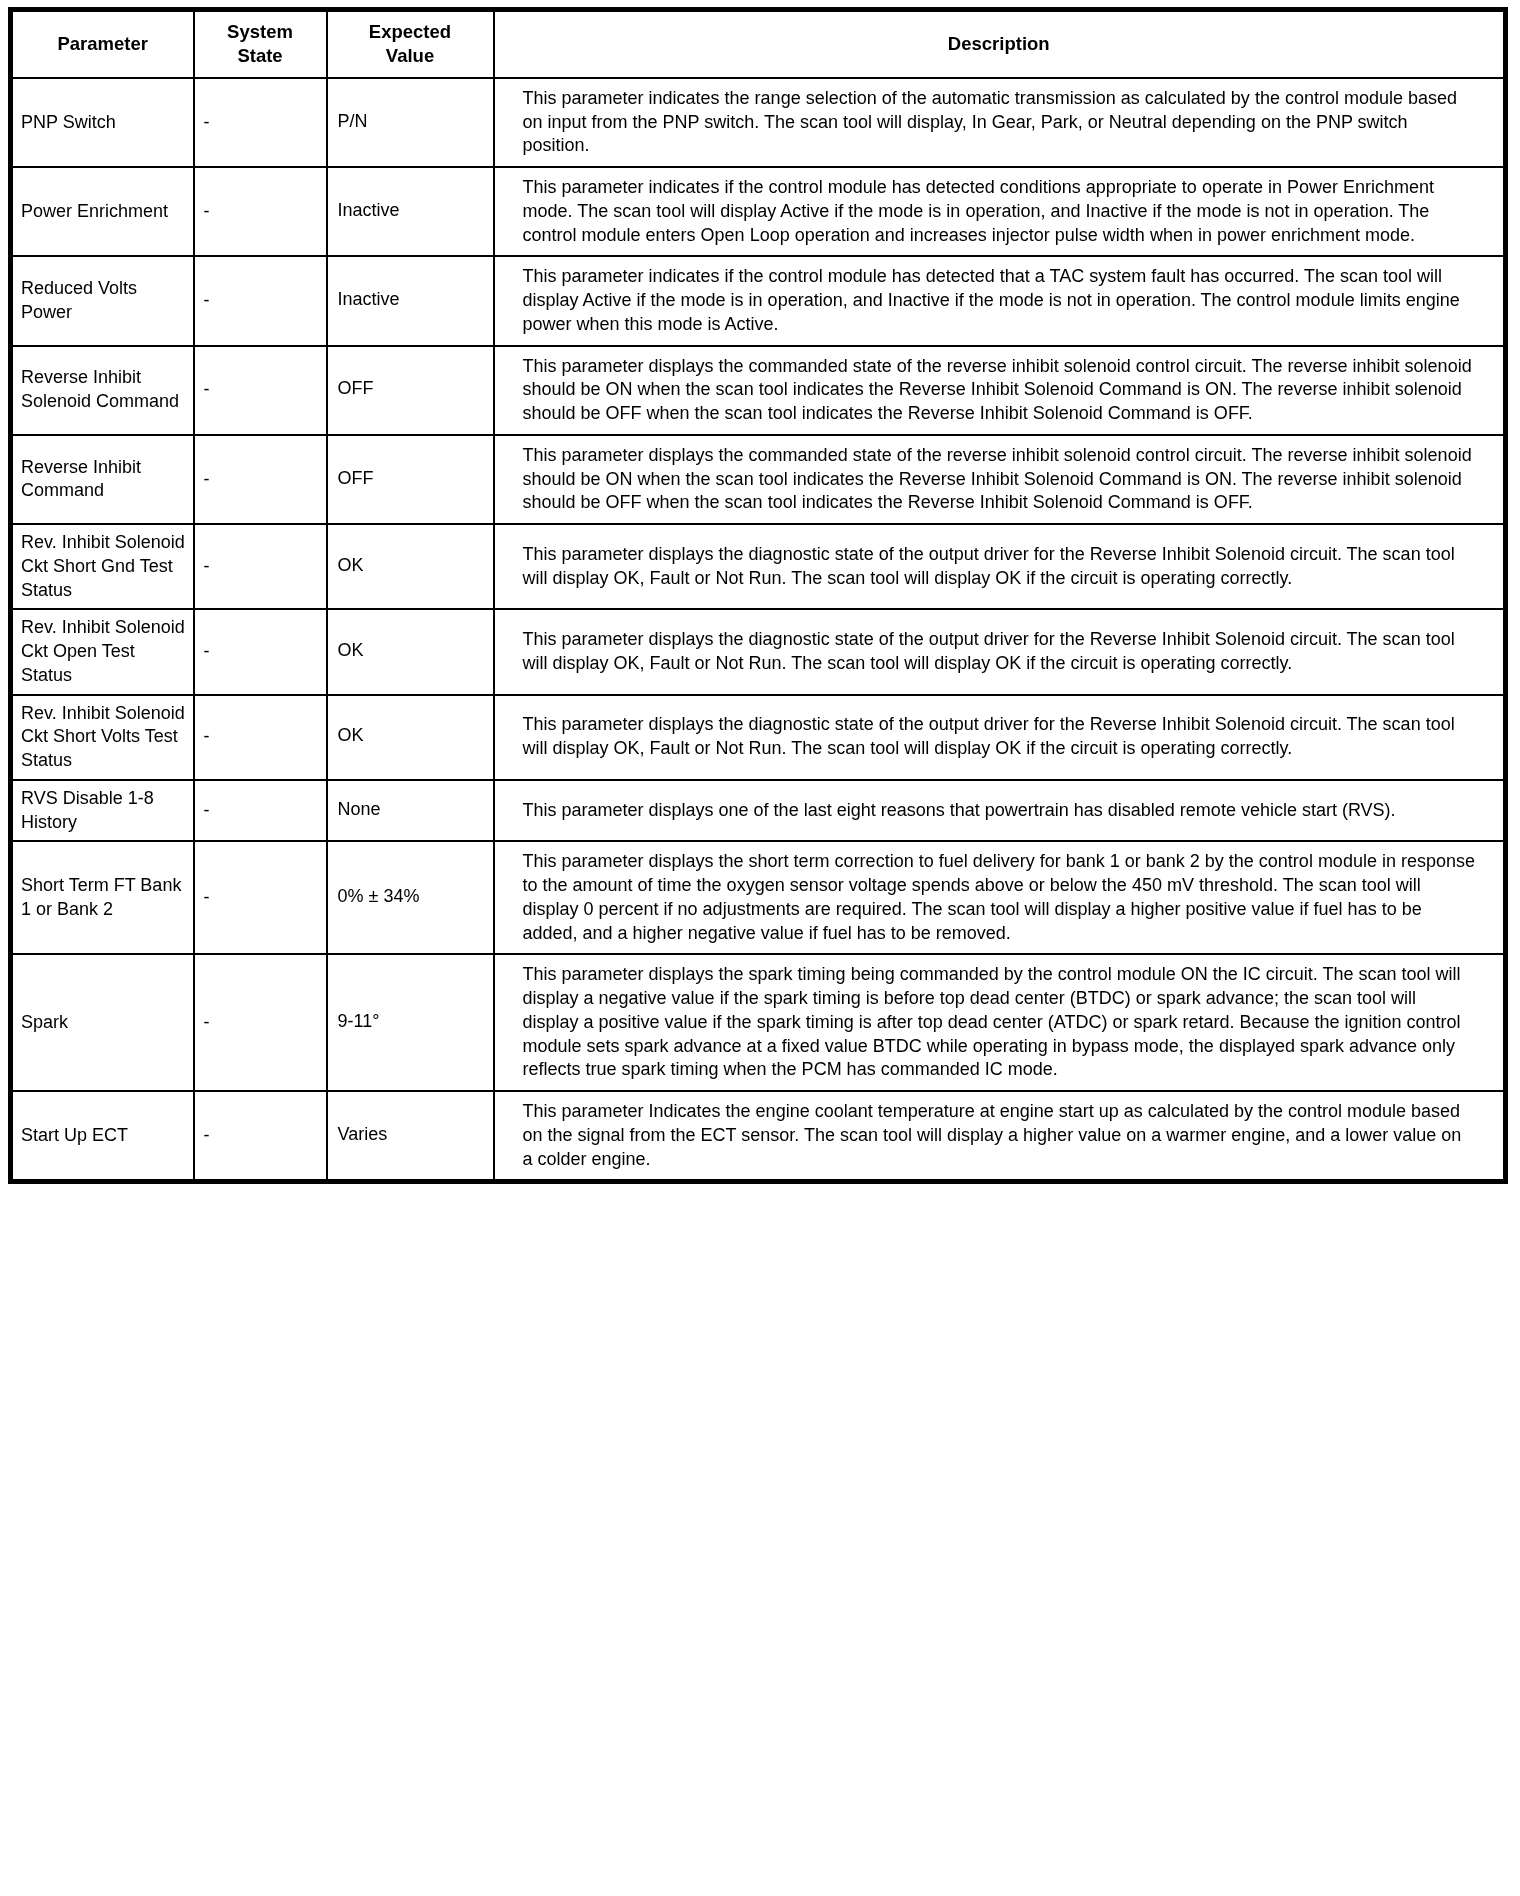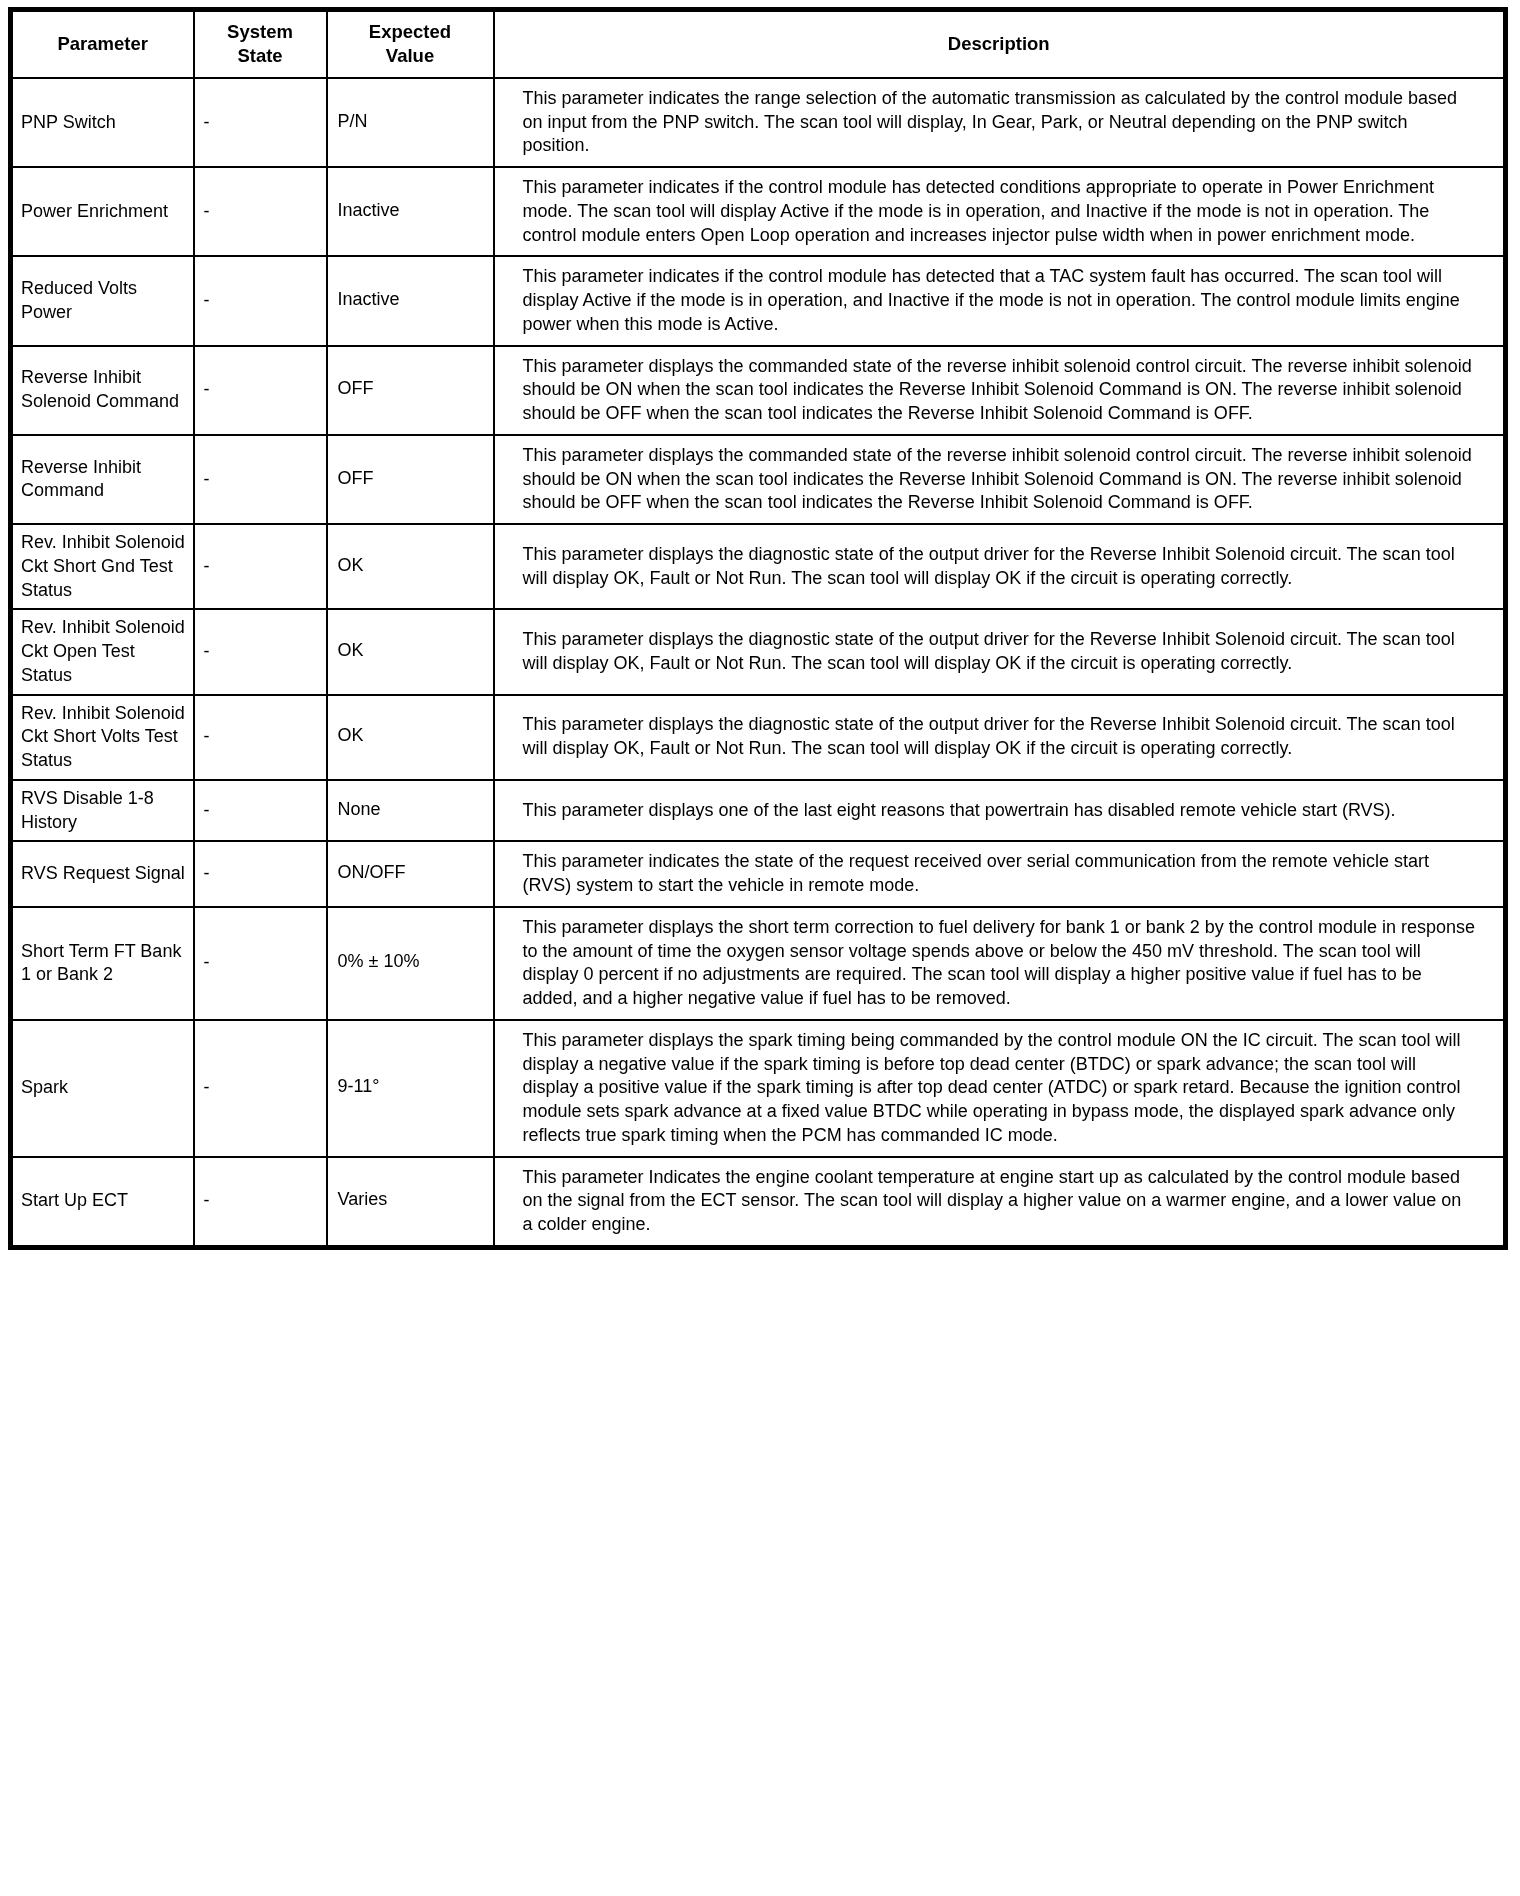--- a/index.html
+++ b/index.html
@@ -127,29 +127,23 @@
           <td class="cell-expected">OK</td>
           <td class="cell-desc">This parameter displays the diagnostic state of the output driver for the Reverse Inhibit Solenoid circuit. The scan tool will display OK, Fault or Not Run. The scan tool will display OK if the circuit is operating correctly.</td>
         </tr>
         <tr>
           <td class="cell-param">RVS Disable 1-8 History</td>
           <td class="cell-state">-</td>
           <td class="cell-expected">None</td>
           <td class="cell-desc">This parameter displays one of the last eight reasons that powertrain has disabled remote vehicle start (RVS).</td>
         </tr>
         <tr>
-          <td class="cell-param">RVS Request Signal</td>
-          <td class="cell-state">-</td>
-          <td class="cell-expected">ON/OFF</td>
-          <td class="cell-desc">This parameter indicates the state of the request received over serial communication from the remote vehicle start (RVS) system to start the vehicle in remote mode.</td>
-        </tr>
-        <tr>
           <td class="cell-param">Short Term FT Bank 1 or Bank 2</td>
           <td class="cell-state">-</td>
-          <td class="cell-expected">0% ± 10%</td>
+          <td class="cell-expected">0% ± 34%</td>
           <td class="cell-desc">This parameter displays the short term correction to fuel delivery for bank 1 or bank 2 by the control module in response to the amount of time the oxygen sensor voltage spends above or below the 450 mV threshold. The scan tool will display 0 percent if no adjustments are required. The scan tool will display a higher positive value if fuel has to be added, and a higher negative value if fuel has to be removed.</td>
         </tr>
         <tr>
           <td class="cell-param">Spark</td>
           <td class="cell-state">-</td>
           <td class="cell-expected">9-11°</td>
           <td class="cell-desc">This parameter displays the spark timing being commanded by the control module ON the IC circuit. The scan tool will display a negative value if the spark timing is before top dead center (BTDC) or spark advance; the scan tool will display a positive value if the spark timing is after top dead center (ATDC) or spark retard. Because the ignition control module sets spark advance at a fixed value BTDC while operating in bypass mode, the displayed spark advance only reflects true spark timing when the PCM has commanded IC mode.</td>
         </tr>
         <tr>
           <td class="cell-param">Start Up ECT</td>

